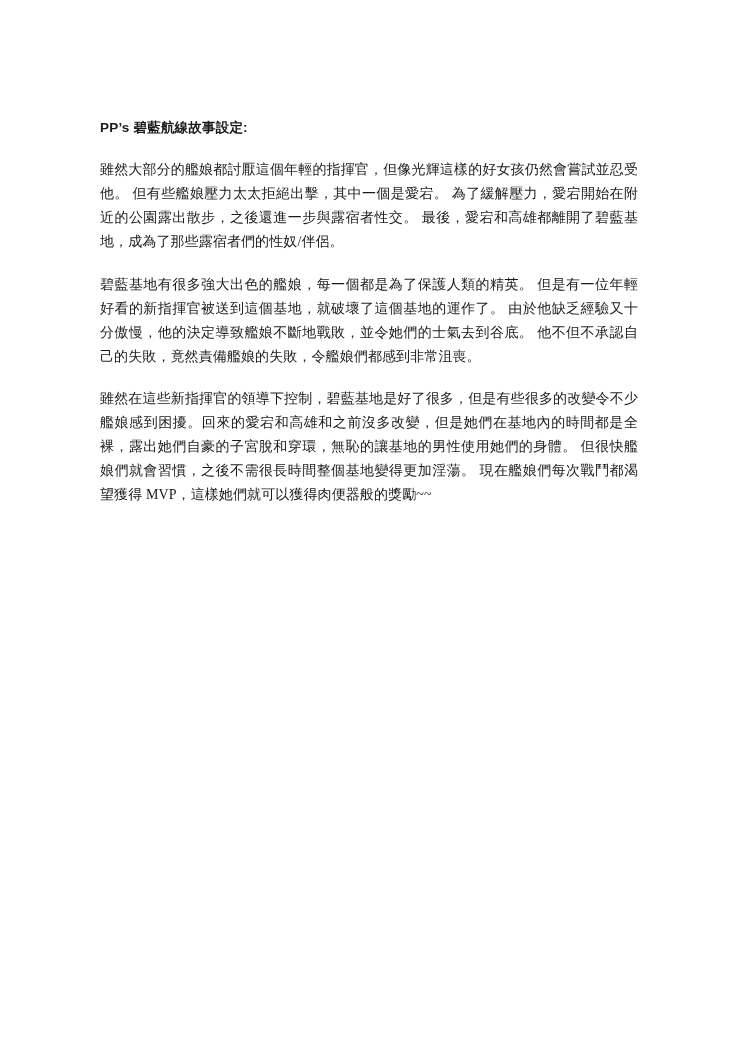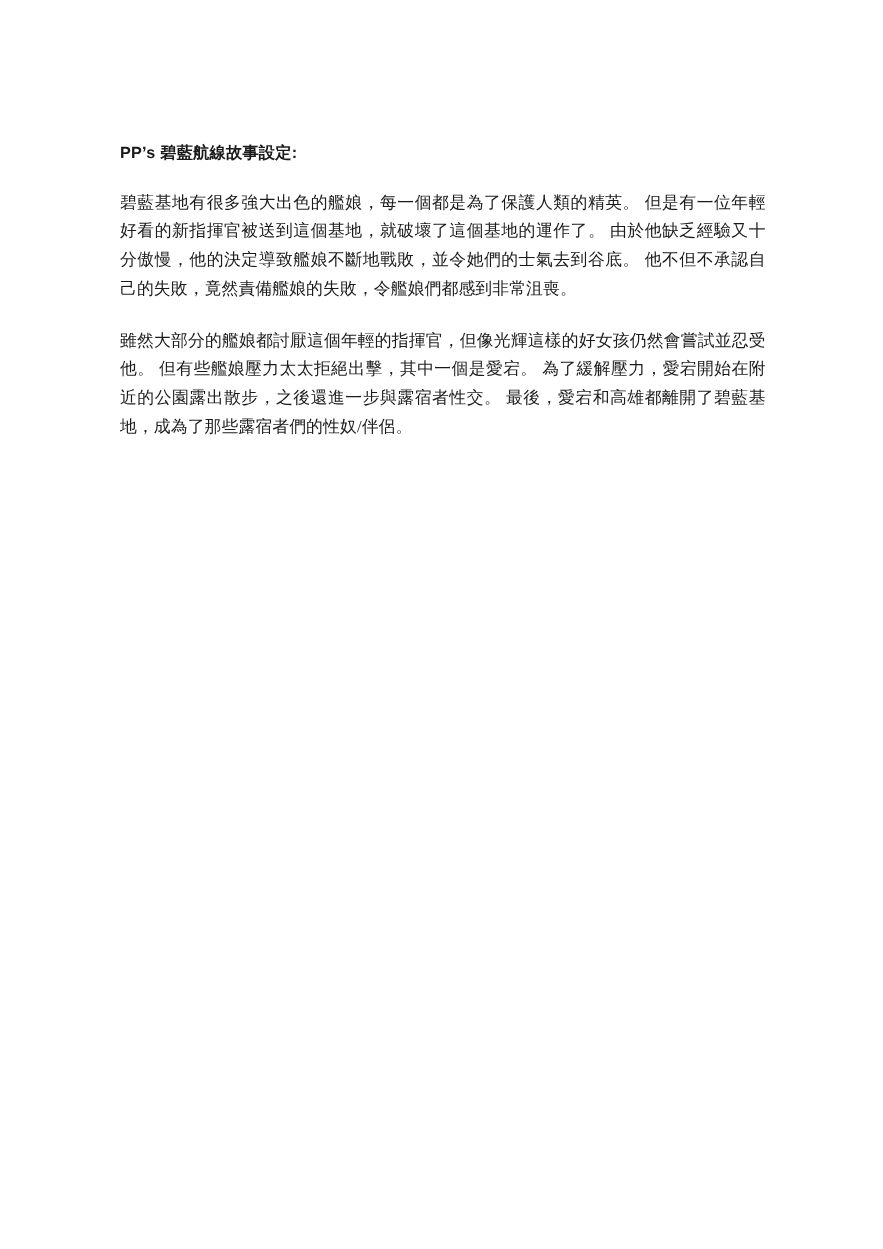--- a/index.html
+++ b/index.html
@@ -46,16 +46,17 @@
   .para:last-child {
     margin-bottom: 0;
   }
 </style>
 </head>
 <body>
 
 <div class="page">
   <div class="doc-body">
     <p class="doc-title">PP’s  碧藍航線故事設定:</p>
+    <p class="para">雖然大部分的艦娘都討厭這個年輕的指揮官，但像光輝這樣的好女孩仍然會嘗試並忍受他。  但有些艦娘壓力太太拒絕出擊，其中一個是愛宕。  為了緩解壓力，愛宕開始在附近的公園露出散步，之後還進一步與露宿者性交。  最後，愛宕和高雄都離開了碧藍基地，成為了那些露宿者們的性奴/伴侶。</p>
     <p class="para">碧藍基地有很多強大出色的艦娘，每一個都是為了保護人類的精英。  但是有一位年輕好看的新指揮官被送到這個基地，就破壞了這個基地的運作了。  由於他缺乏經驗又十分傲慢，他的決定導致艦娘不斷地戰敗，並令她們的士氣去到谷底。  他不但不承認自己的失敗，竟然責備艦娘的失敗，令艦娘們都感到非常沮喪。</p>
-    <p class="para">雖然大部分的艦娘都討厭這個年輕的指揮官，但像光輝這樣的好女孩仍然會嘗試並忍受他。  但有些艦娘壓力太太拒絕出擊，其中一個是愛宕。  為了緩解壓力，愛宕開始在附近的公園露出散步，之後還進一步與露宿者性交。  最後，愛宕和高雄都離開了碧藍基地，成為了那些露宿者們的性奴/伴侶。</p>
+    <p class="para">雖然在這些新指揮官的領導下控制，碧藍基地是好了很多，但是有些很多的改變令不少艦娘感到困擾。回來的愛宕和高雄和之前沒多改變，但是她們在基地內的時間都是全裸，露出她們自豪的子宮脫和穿環，無恥的讓基地的男性使用她們的身體。  但很快艦娘們就會習慣，之後不需很長時間整個基地變得更加淫蕩。  現在艦娘們每次戰鬥都渴望獲得 MVP，這樣她們就可以獲得肉便器般的獎勵~~</p>
   </div>
 </div>
 
 </body></html>

